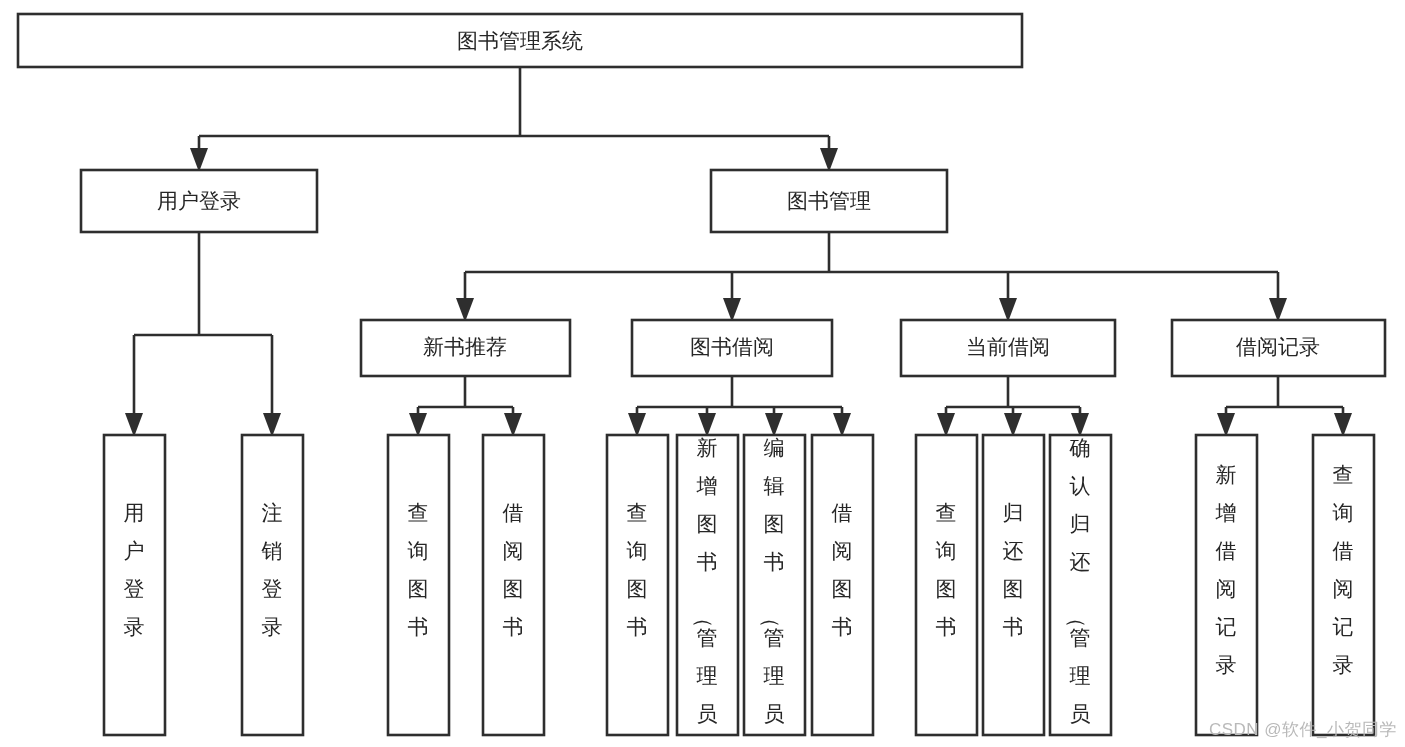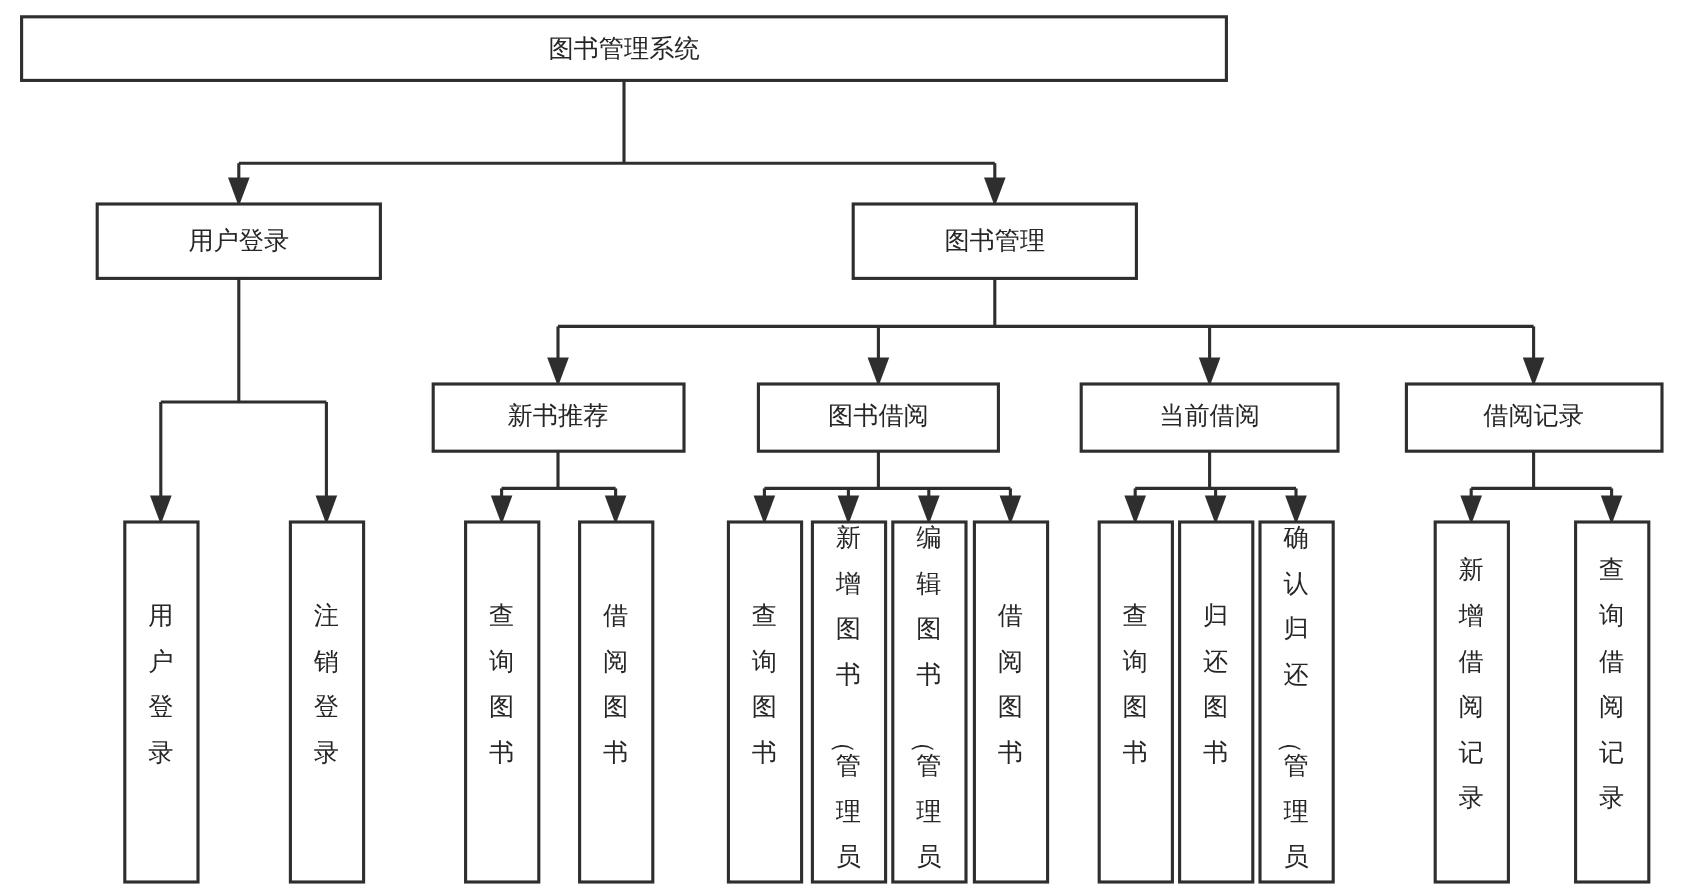--- a/index.html
+++ b/index.html
@@ -238,13 +238,14 @@
       <text class="leaf-label-v" x="1226" y="482"><tspan x="1226" y="482">新</tspan><tspan x="1226" y="520">增</tspan><tspan x="1226" y="558">借</tspan><tspan x="1226" y="596">阅</tspan><tspan x="1226" y="634">记</tspan><tspan x="1226" y="672">录</tspan></text>
     </g>
 
     <g>
       <rect class="node-box" x="1313" y="435" width="61" height="300"></rect>
       <text class="leaf-label-v" x="1343" y="482"><tspan x="1343" y="482">查</tspan><tspan x="1343" y="520">询</tspan><tspan x="1343" y="558">借</tspan><tspan x="1343" y="596">阅</tspan><tspan x="1343" y="634">记</tspan><tspan x="1343" y="672">录</tspan></text>
     </g>
 
   </svg>
 
+  <div class="watermark">CSDN @软件_小贺同学</div>
 </div>
 
 </body></html>

